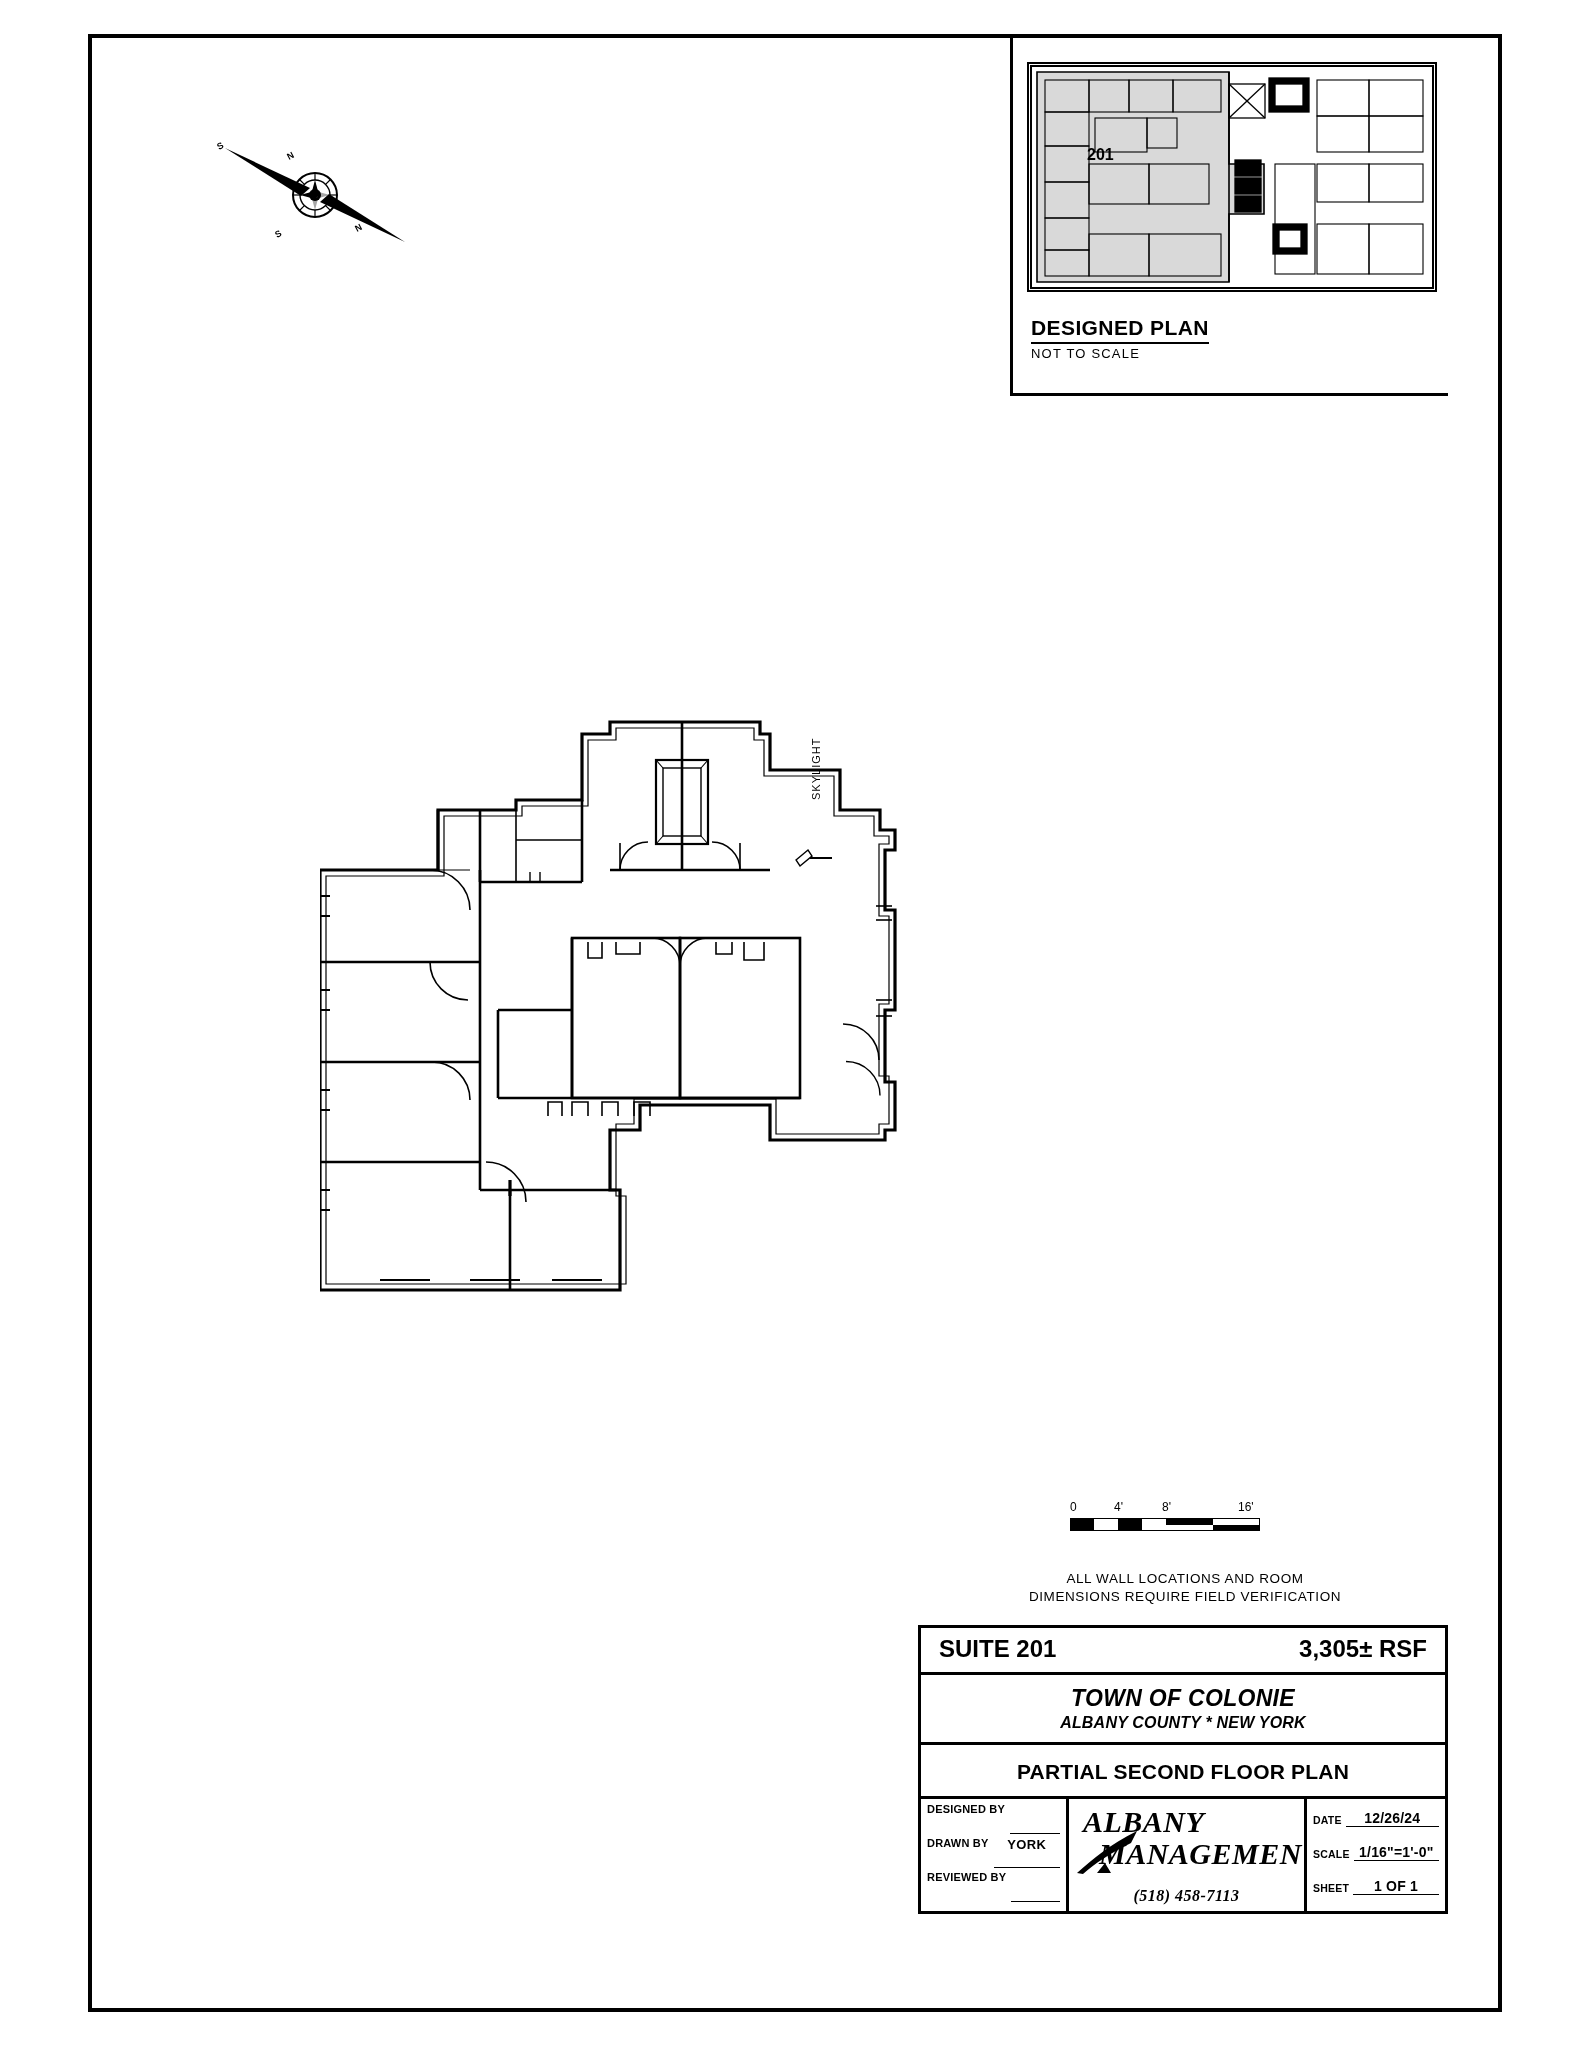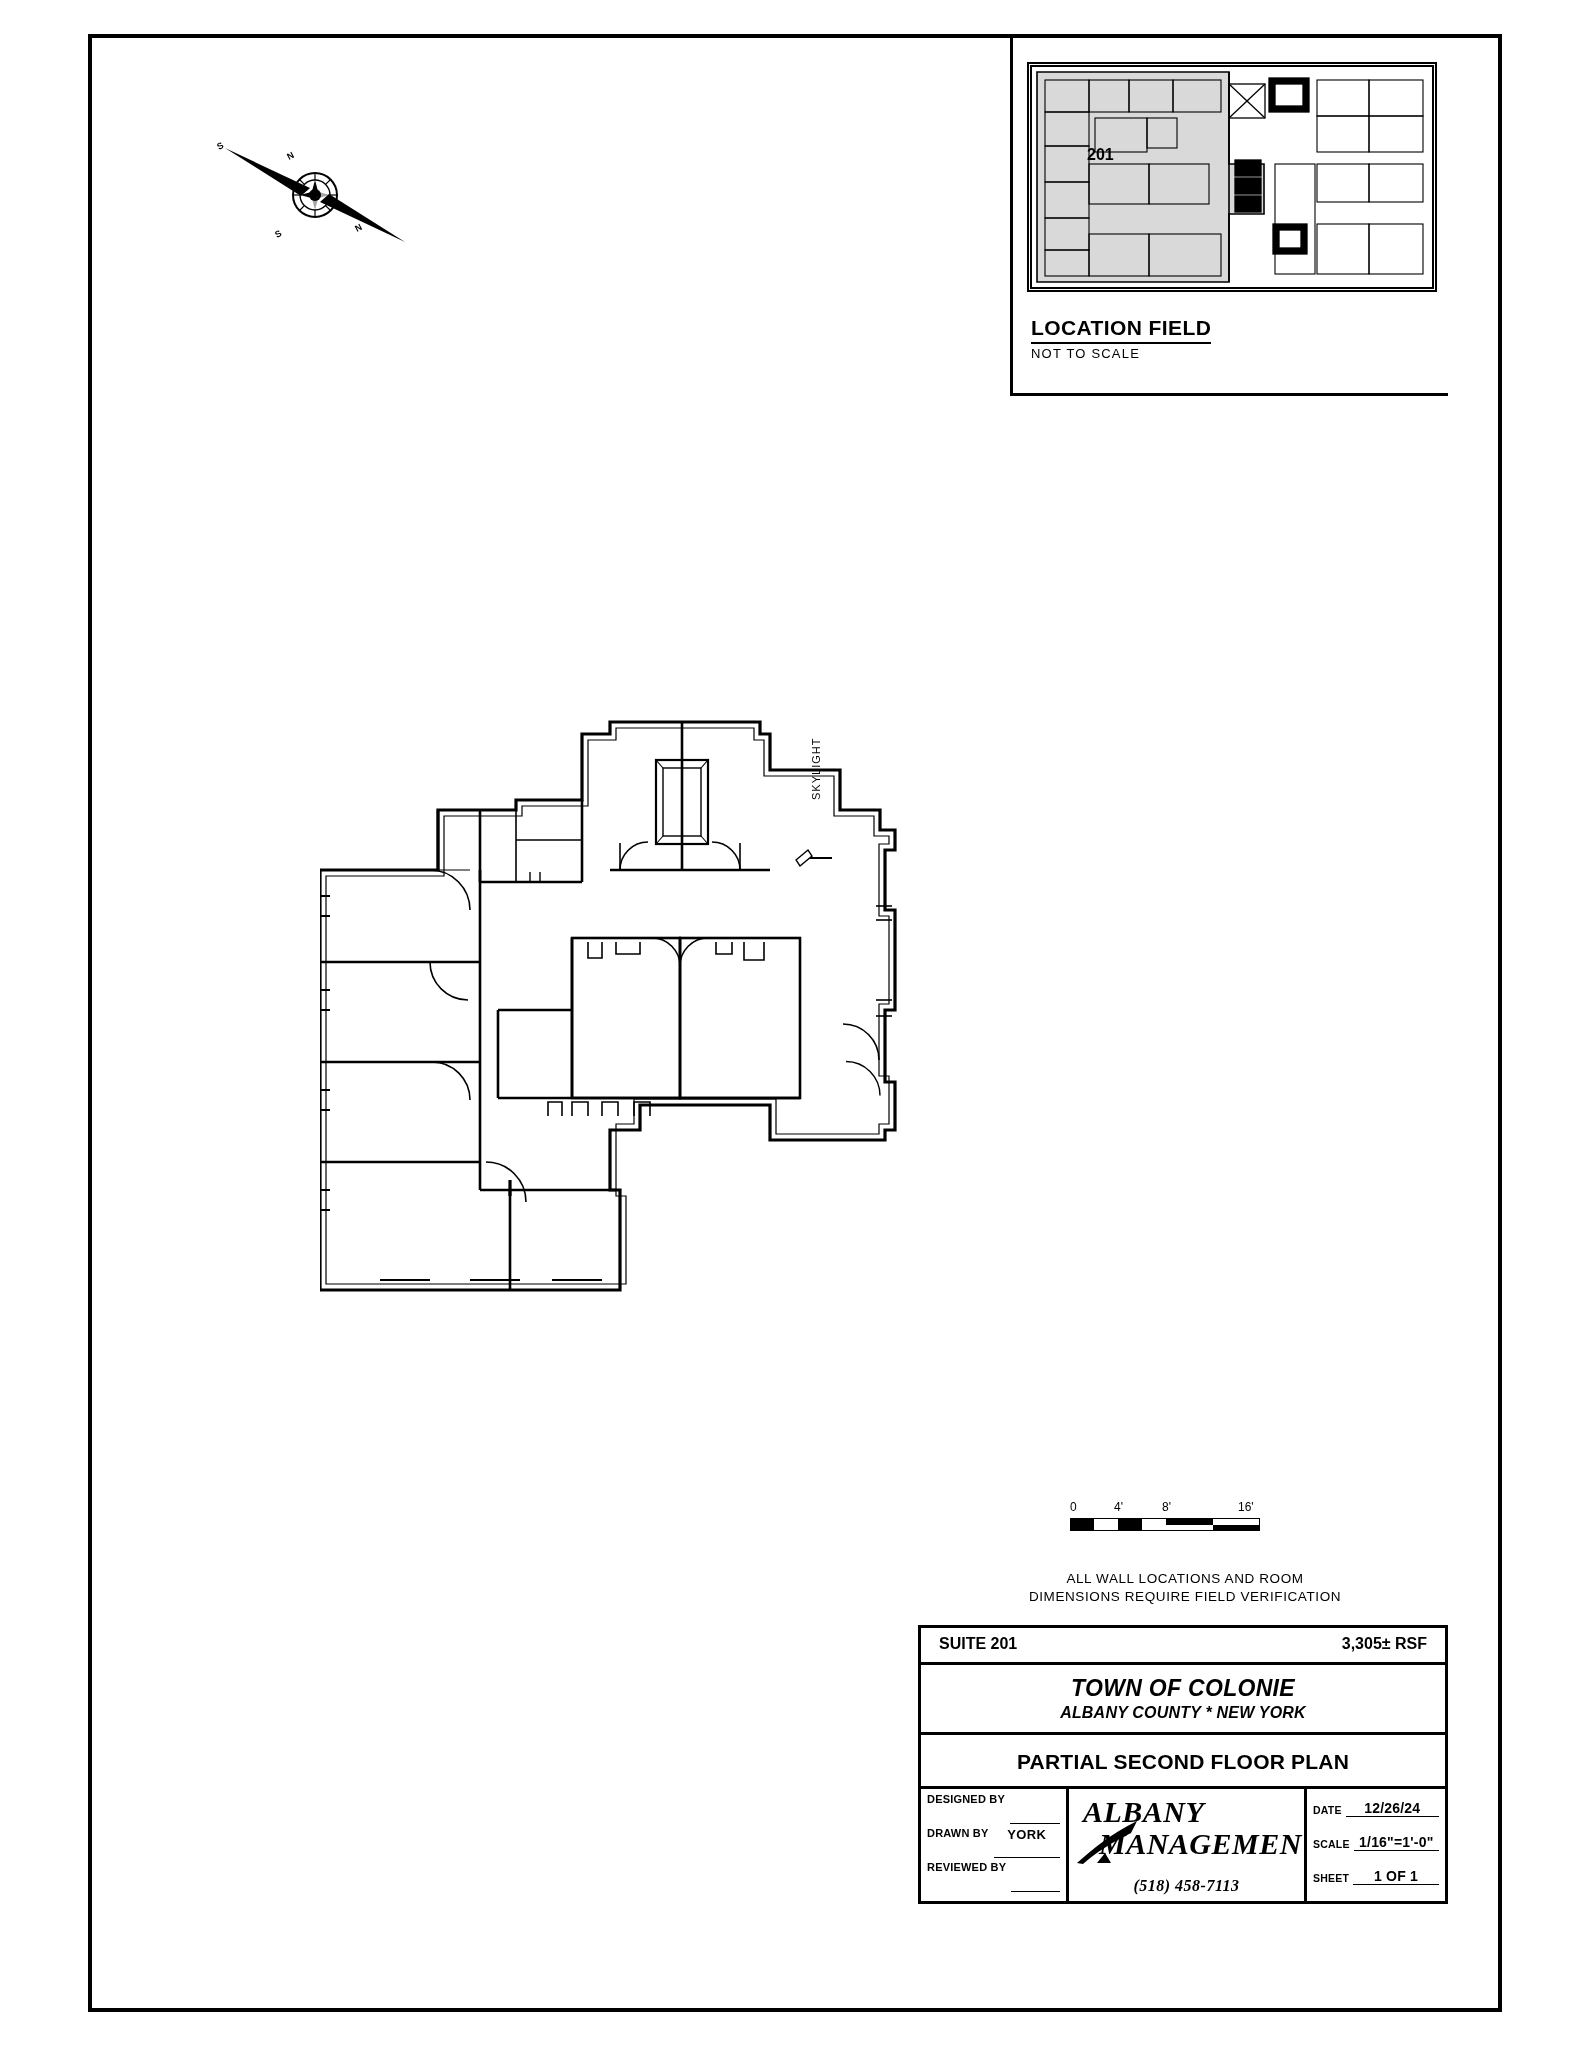--- a/index.html
+++ b/index.html
@@ -150,21 +150,21 @@
     border-bottom: 3px solid #000;
     box-sizing: border-box;
   }
   .tb-row:last-child { border-bottom: none; }
 
   #tb-suite {
     display: flex;
     justify-content: space-between;
     align-items: center;
     padding: 7px 18px 9px 18px;
-    font-size: 16px;
+    font-size: 24px;
     font-weight: bold;
   }
   #tb-municipality {
     text-align: center;
     padding: 10px 4px 10px 4px;
     font-style: italic;
   }
   #tb-town {
     font-size: 23px;
     font-weight: bold;
@@ -379,21 +379,21 @@
         <rect x="340" y="52" width="54" height="36"></rect>
         <rect x="288" y="100" width="52" height="38"></rect>
         <rect x="340" y="100" width="54" height="38"></rect>
         <rect x="288" y="160" width="52" height="50"></rect>
         <rect x="340" y="160" width="54" height="50"></rect>
         <rect x="246" y="100" width="40" height="110"></rect>
       </g>
       <text x="58" y="96" font-family="Liberation Sans, sans-serif" font-size="16" font-weight="bold">201</text>
     </svg>
   </div>
-  <div id="location-plan-title">LOCATION FIELD</div>
+  <div id="location-plan-title">DESIGNED PLAN</div>
   <div id="location-plan-sub">NOT TO SCALE</div>
 </div>
 
 <div id="floor-plan">
   <svg width="800" height="740" viewBox="0 0 800 740" xmlns="http://www.w3.org/2000/svg" stroke="#000" fill="none" stroke-width="2.6">
 
     <path d="M 290,24 L 290,12 L 440,12 L 440,24
              L 450,24 L 450,60 L 520,60 L 520,100 L 560,100
              L 560,120 L 575,120 L 575,140 L 565,140 L 565,200
              L 575,200 L 575,300 L 565,300 L 565,372

